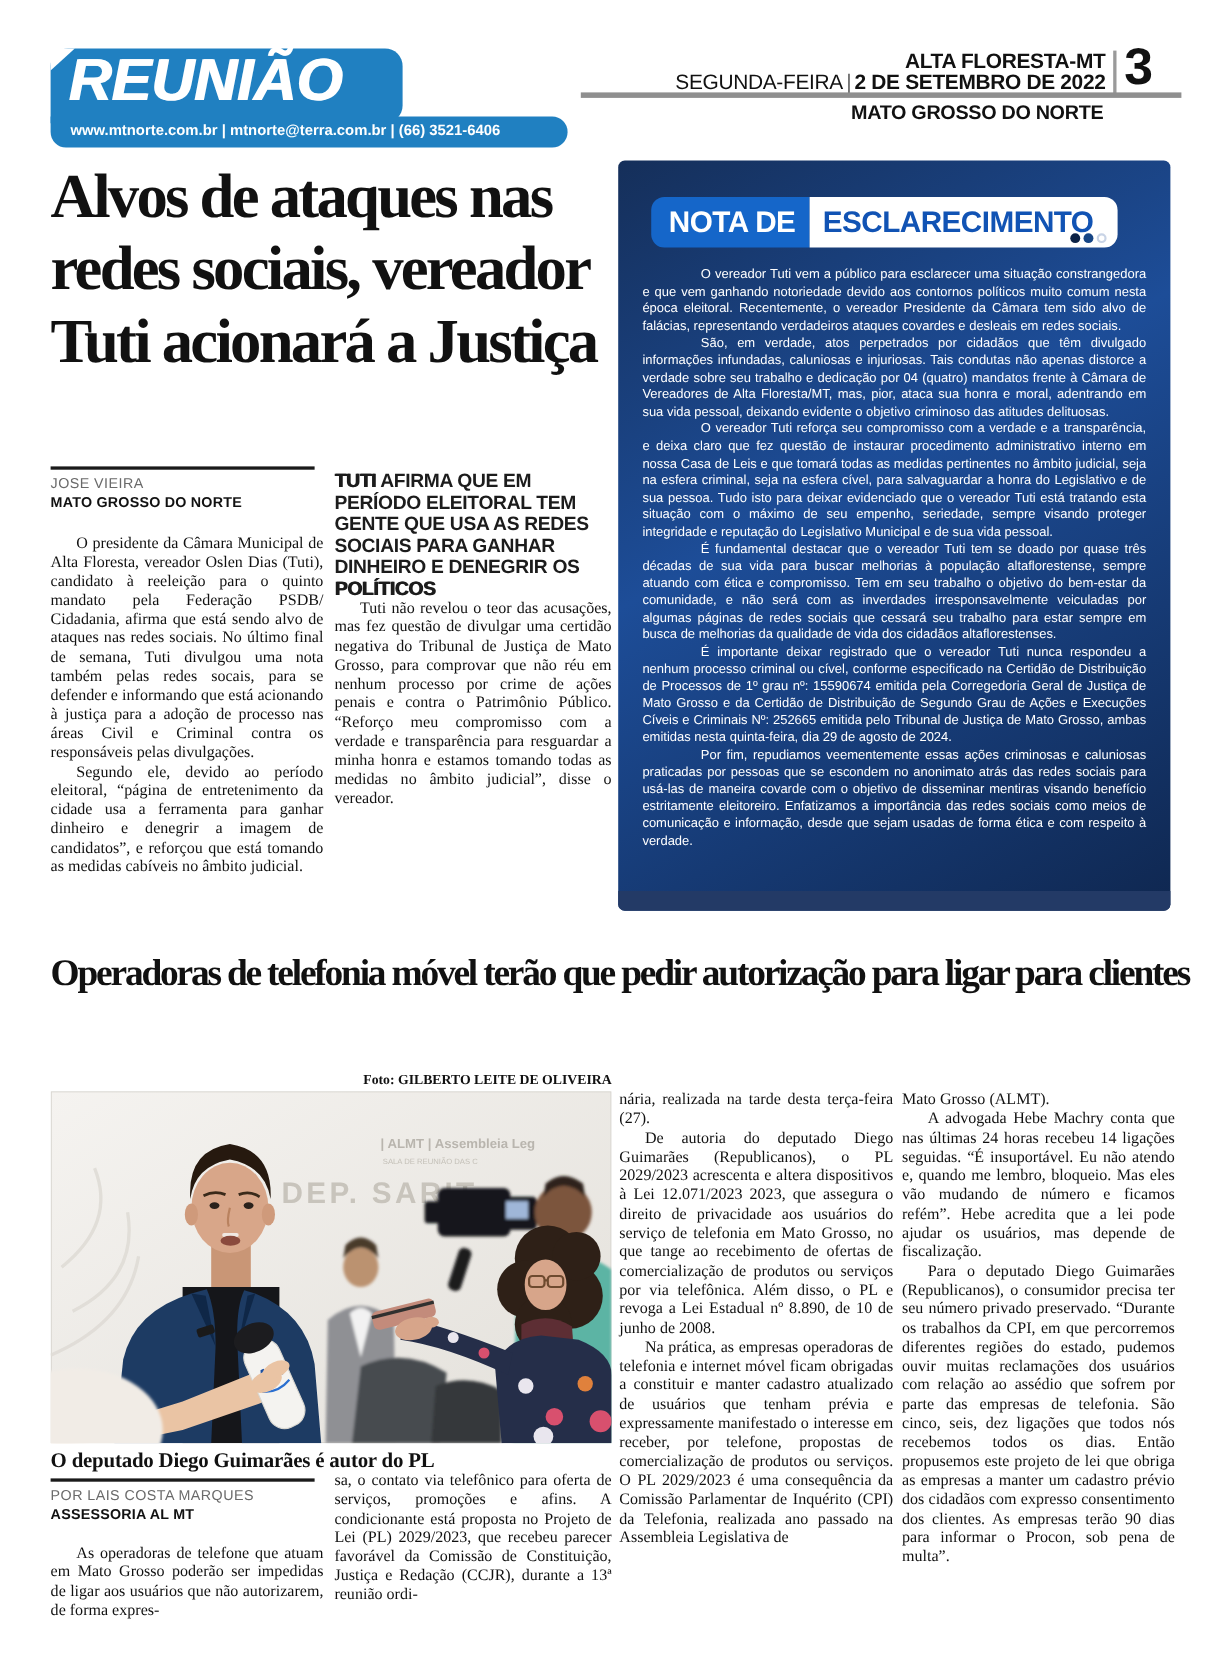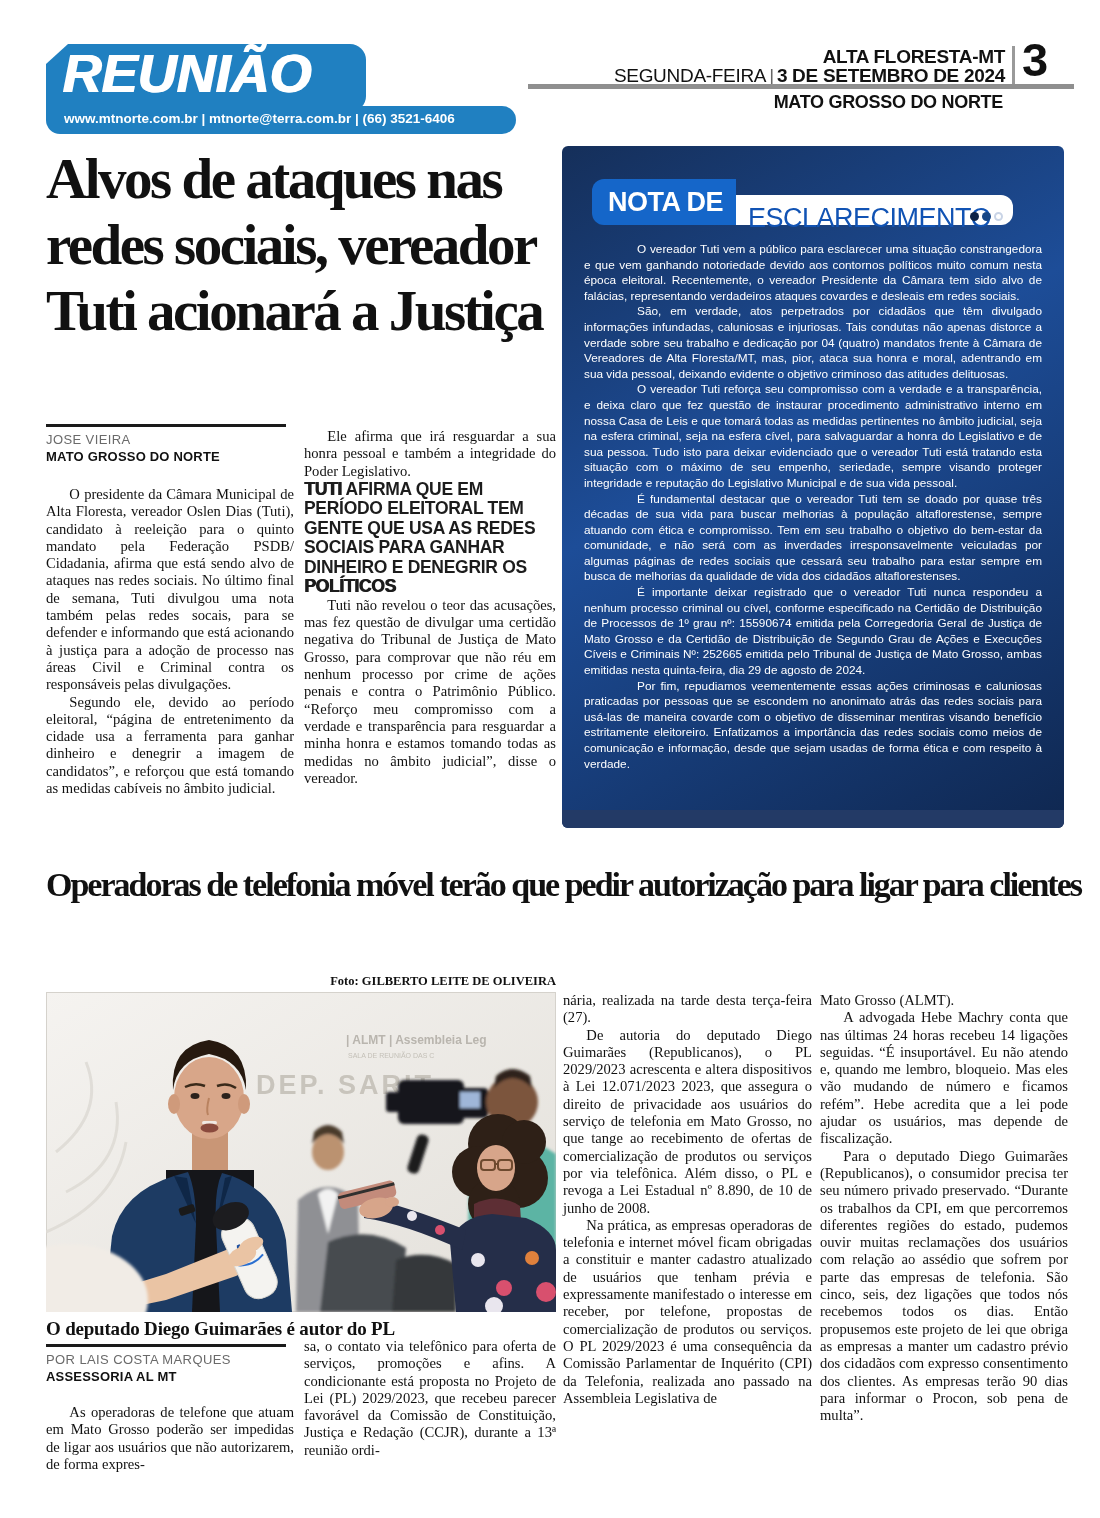--- a/index.html
+++ b/index.html
@@ -36,22 +36,22 @@
   .pullquote{margin:15px 0;font-family:"Liberation Sans",sans-serif;font-weight:bold;font-size:17.5px;
              line-height:19.5px;letter-spacing:-.3px;text-align:left;text-indent:0 !important;color:#1c1c1c;}
   .pq-heavy{text-shadow:.9px 0 0 currentColor;}
 
   
   .nota{left:562px;top:146px;width:502px;height:682px;border-radius:6px;
         background:linear-gradient(150deg,#152f5a 0%,#1d4d98 42%,#0f2750 100%);}
   .nota-badge{position:absolute;left:30px;top:33px;height:46px;display:flex;}
   .badge-left{background:#1566c9;color:#fff;font-family:"Liberation Sans",sans-serif;font-weight:bold;
               font-size:27px;line-height:46px;padding:0 13px 0 16px;border-radius:12px 0 0 12px;letter-spacing:-.5px;}
-  .badge-right{position:relative;background:#fff;color:#1153b4;font-family:"Liberation Sans",sans-serif;font-weight:normal;
-               font-size:27px;line-height:46px;padding:0 22px 0 12px;border-radius:0 12px 12px 0;letter-spacing:-.5px;margin-top:16px;}
+  .badge-right{position:relative;background:#fff;color:#1153b4;font-family:"Liberation Sans",sans-serif;font-weight:bold;
+               font-size:27px;line-height:46px;padding:0 22px 0 12px;border-radius:0 12px 12px 0;letter-spacing:-.5px;}
   .badge-dots{position:absolute;right:10px;bottom:4px;display:flex;gap:3px;}
   .badge-dots i{display:block;width:9px;height:9px;border-radius:50%;}
   .dot-a{background:#0c2246;}
   .dot-b{background:#164585;}
   .dot-c{background:#fff;border:2px solid #c9d4e6;box-sizing:border-box;}
   .nota-body{position:absolute;left:22px;right:22px;top:96px;color:#fff;font-family:"Liberation Sans",sans-serif;
              font-size:11.8px;line-height:15.6px;text-align:justify;hyphens:auto;}
   .nota-body p{margin:0;text-indent:4.5em;}
   .nota-sig{margin-top:9px;text-align:center;font-weight:bold;font-size:20px;text-indent:0 !important;}
   .nota-footer{position:absolute;left:0;bottom:0;width:100%;height:18px;background:#233a66;border-radius:0 0 6px 6px;}
@@ -72,40 +72,39 @@
 <div class="page">
 
   <div class="abs mast-blue"></div>
   <div class="abs mast-strip"></div>
   <div class="abs mast-notch"></div>
   <div class="abs mast-title">REUNIÃO</div>
   <div class="abs mast-contact">www.mtnorte.com.br | mtnorte@terra.com.br | (66) 3521-6406</div>
 
   <div class="abs mast-city">ALTA FLORESTA-MT</div>
   <div class="abs mast-date">
-    <span>SEGUNDA-FEIRA</span><span class="sep">|</span><span class="b">3 DE SETEMBRO DE 2024</span>
+    <span>SEGUNDA-FEIRA</span><span class="sep">|</span><span class="b">2 DE SETEMBRO DE 2022</span>
   </div>
   <div class="abs mast-vbar"></div>
   <div class="abs mast-num">3</div>
   <div class="abs mast-rule"></div>
   <div class="abs mast-paper">MATO GROSSO DO NORTE</div>
 
   <h1 class="abs a1-headline" style="margin:0">Alvos de ataques nas redes sociais, vereador Tuti acionará a Justiça</h1>
 
   <div class="abs byline-rule" style="left:46px;top:424px"></div>
   <div class="abs byline-author" style="left:46px;top:432px">JOSE VIEIRA</div>
   <div class="abs byline-org" style="left:46px;top:449px">MATO GROSSO DO NORTE</div>
 
   <div class="bodycol a1-col1">
     <p>O presidente da Câmara Municipal de Alta Floresta, vereador Oslen Dias (Tuti), candidato à reeleição para o quinto mandato pela Federação PSDB/ Cidadania, afirma que está sendo alvo de ataques nas redes sociais. No último final de semana, Tuti divulgou uma nota também pelas redes socais, para se defender e informando que está acionando à justiça para a adoção de processo nas áreas Civil e Criminal contra os responsáveis pelas divulgações.</p>
     <p>Segundo ele, devido ao período eleitoral, “página de entretenimento da cidade usa a ferramenta para ganhar dinheiro e denegrir a imagem de candidatos”, e reforçou que está tomando as medidas cabíveis no âmbito judicial.</p>
   </div>
 
   <div class="bodycol a1-col2">
-    <p>Ele afirma que irá resguardar a sua honra pessoal e também a integridade do Poder Legislativo.</p>
     <p class="pullquote">
       <span class="pq-heavy">TUTI</span>
       <span>AFIRMA QUE EM PERÍODO ELEITORAL TEM GENTE QUE USA AS REDES SOCIAIS PARA GANHAR DINHEIRO E DENEGRIR OS</span>
       <span class="pq-heavy">POLÍTICOS</span>
     </p>
     <p>Tuti não revelou o teor das acusações, mas fez questão de divulgar uma certidão negativa do Tribunal de Justiça de Mato Grosso, para comprovar que não réu em nenhum processo por crime de ações penais e contra o Patrimônio Público. “Reforço meu compromisso com a verdade e transparência para resguardar a minha honra e estamos tomando todas as medidas no âmbito judicial”, disse o vereador.</p>
   </div>
 
   <div class="abs nota">
     <div class="nota-badge">

